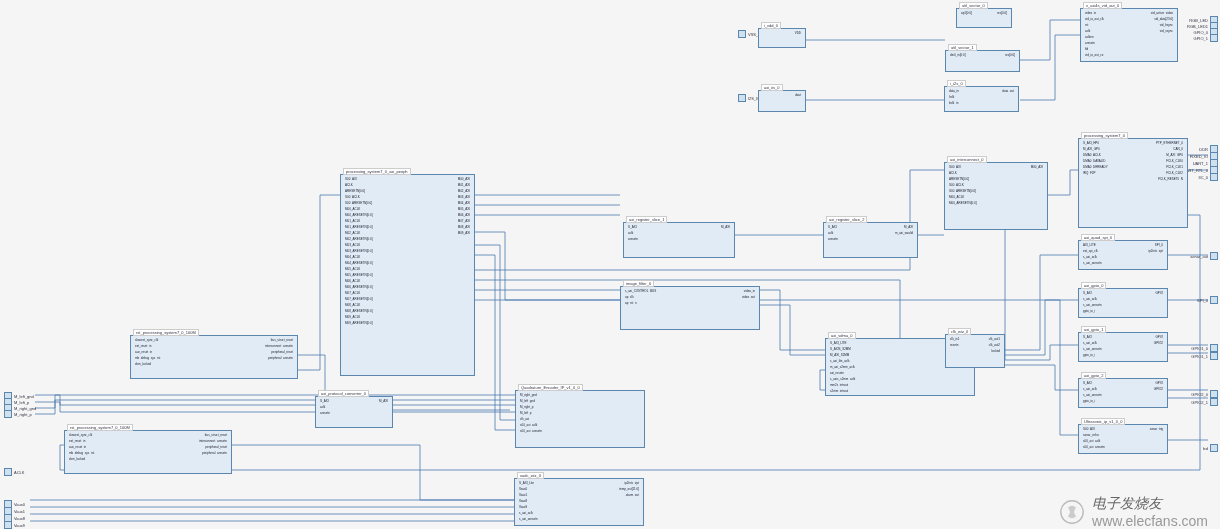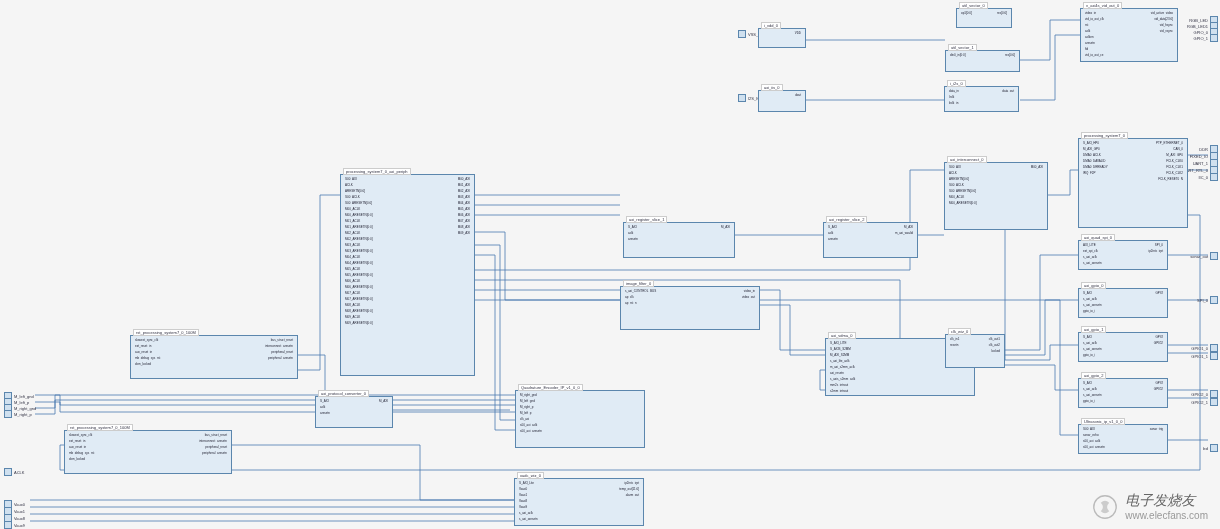--- a/index.html
+++ b/index.html
@@ -6,22 +6,22 @@
 .canvas{position:absolute;inset:0}
 .wire{stroke:#4a7ab0;stroke-width:0.8;fill:none}
 .block{position:absolute;background:#e0ebf5;border:1px solid #5b86ad;font-size:3px;box-sizing:border-box}
 .block .title{position:absolute;top:-7px;left:2px;font-size:4px;color:#334;background:#fff;border:1px solid #ccc;padding:0 2px;white-space:nowrap}
 .block .ports-left,.block .ports-right{position:absolute;display:flex;flex-direction:column;gap:3px;padding:3px 2px;line-height:1}
 .block .ports-left{left:2px}
 .block .ports-right{right:2px;text-align:right}
 .block .port{white-space:nowrap;color:#223}
 .extport{position:absolute;display:flex;align-items:center;gap:2px;font-size:4px;color:#334}
 .extport .pin{width:6px;height:6px;border:1px solid #5b86ad;background:#cfe0ef}
-.watermark{position:absolute;right:12px;bottom:8px;display:flex;align-items:center;gap:6px;font-family:"Microsoft YaHei",sans-serif;font-size:14px;color:#666;font-style:italic}
-.watermark .sub{font-size:10px;color:#999;display:block;font-style:normal}
+.watermark{position:absolute;right:12px;bottom:0;display:flex;align-items:center;gap:6px;font-family:"Microsoft YaHei",sans-serif;font-size:14px;color:#666;font-style:italic}
+.watermark .sub{font-size:14px;color:#999;display:block;font-style:normal}
 .watermark svg{width:28px;height:28px}
 </style>
 </head>
 <body>
 
 <svg class="canvas" viewBox="0 0 1220 529" preserveAspectRatio="none">
 
   <g class="wire">
     <path d="M475 195 H620"></path>
       <path d="M475 205 H620"></path>

